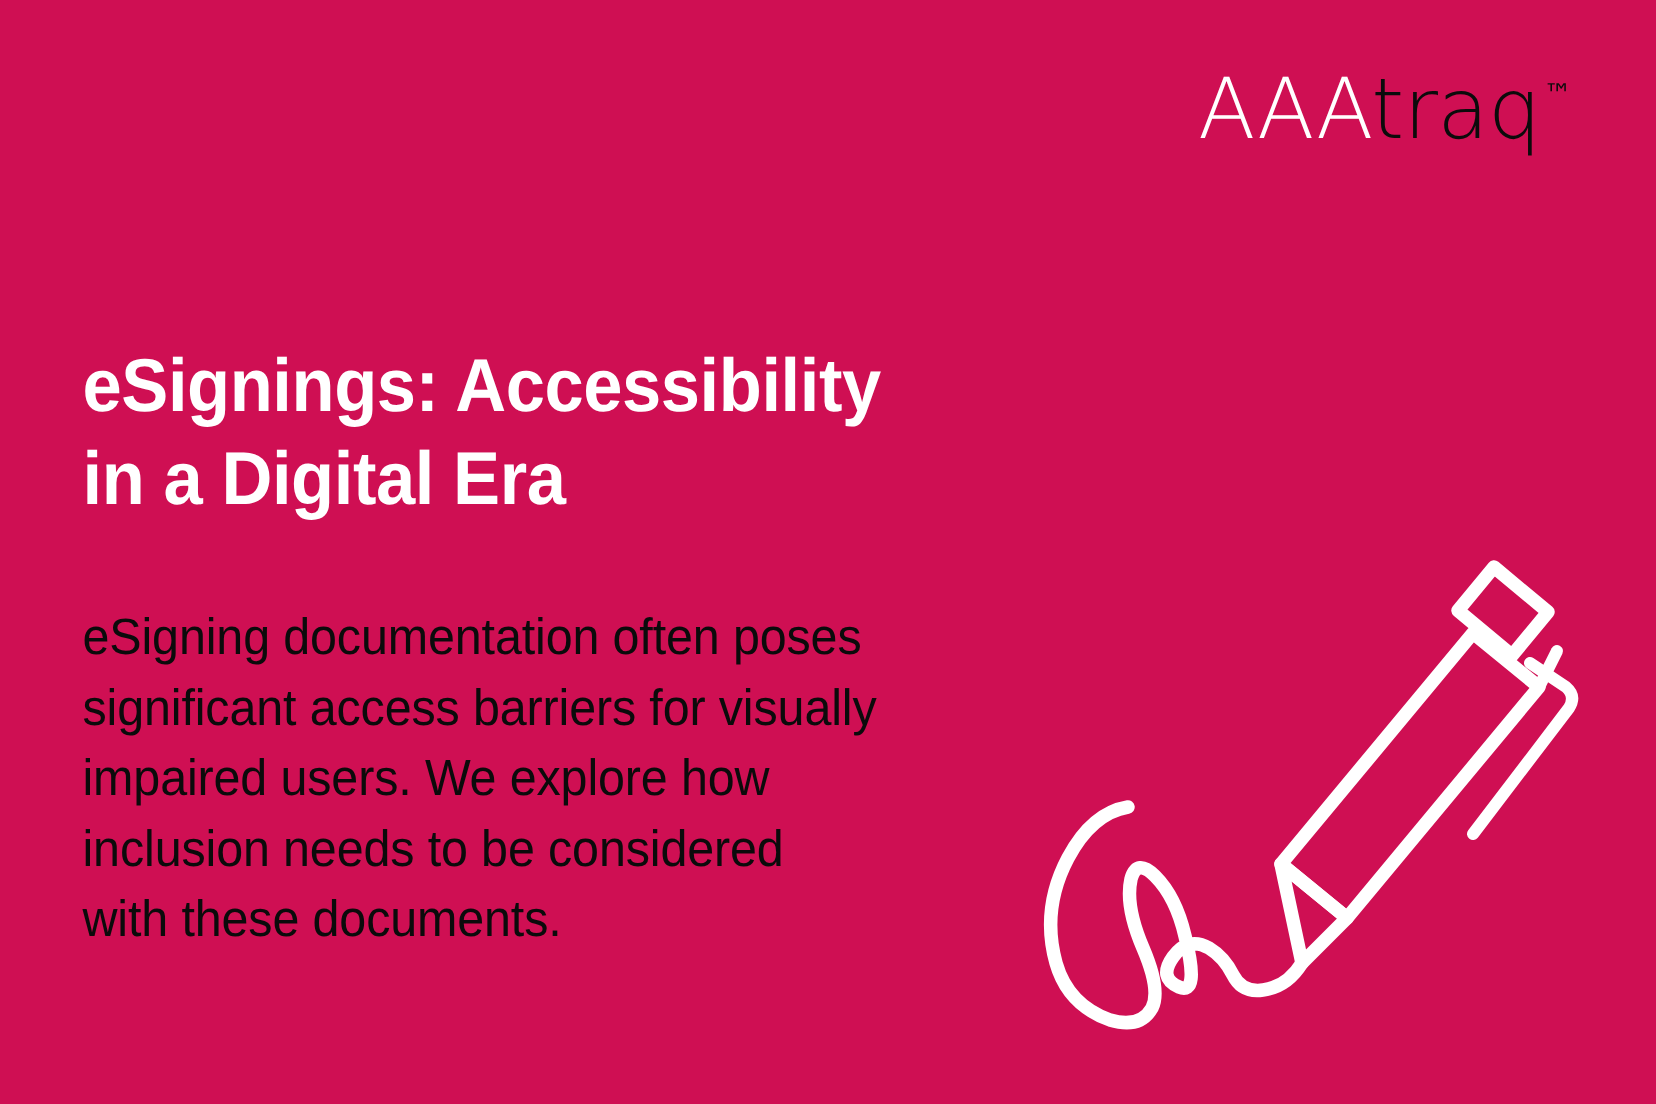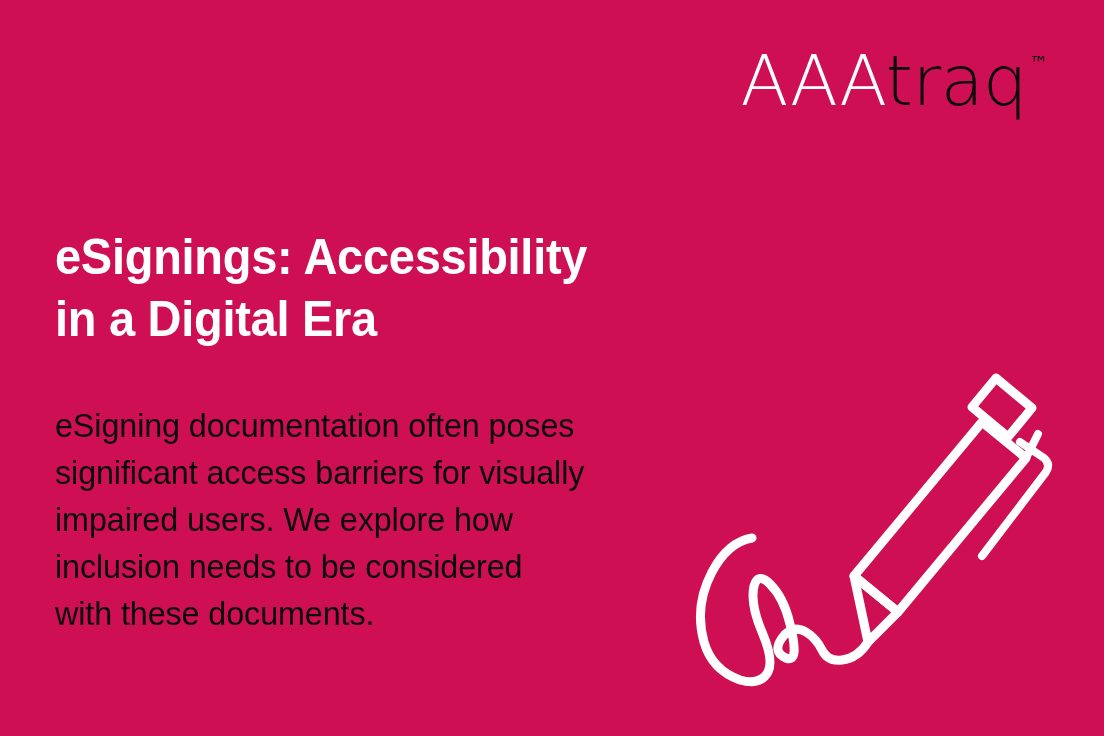--- a/index.html
+++ b/index.html
@@ -26,21 +26,21 @@
     position: absolute;
     top: 46px;
     right: 56px;
     display: flex;
     align-items: flex-start;
     line-height: 1;
     user-select: none;
   }
   .logo-wordmark {
     font-family: "DejaVu Sans", "Liberation Sans", sans-serif;
-    font-size: 70px;
+    font-size: 56px;
     font-weight: 300;
     letter-spacing: -0.5px;
     line-height: 1;
     white-space: nowrap;
   }
   .logo-aaa {
     color: #ffffff;
   }
   .logo-traq {
     color: #0b0b0b;

